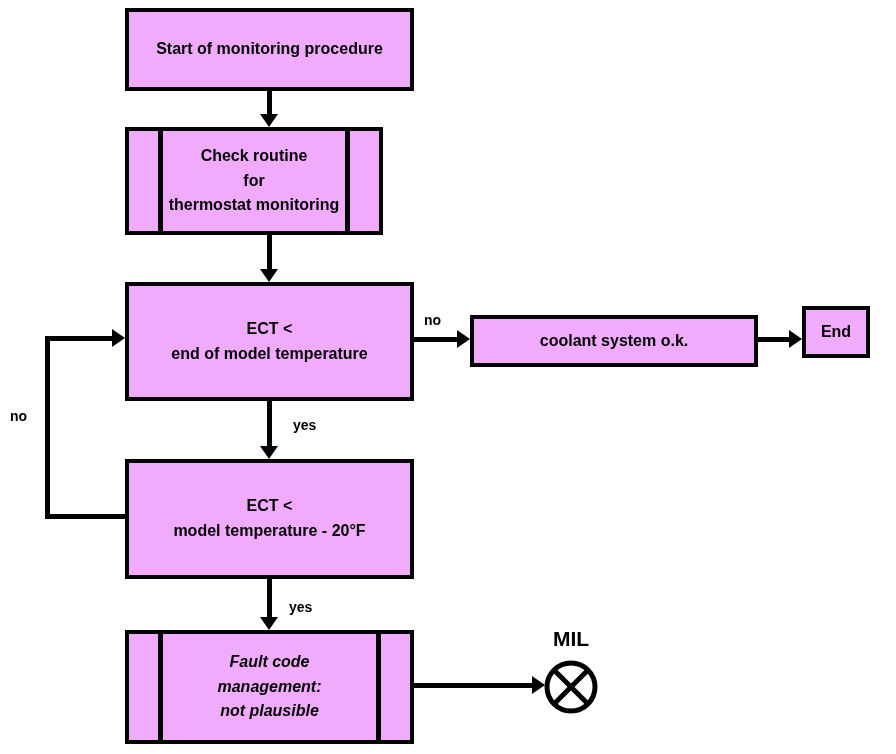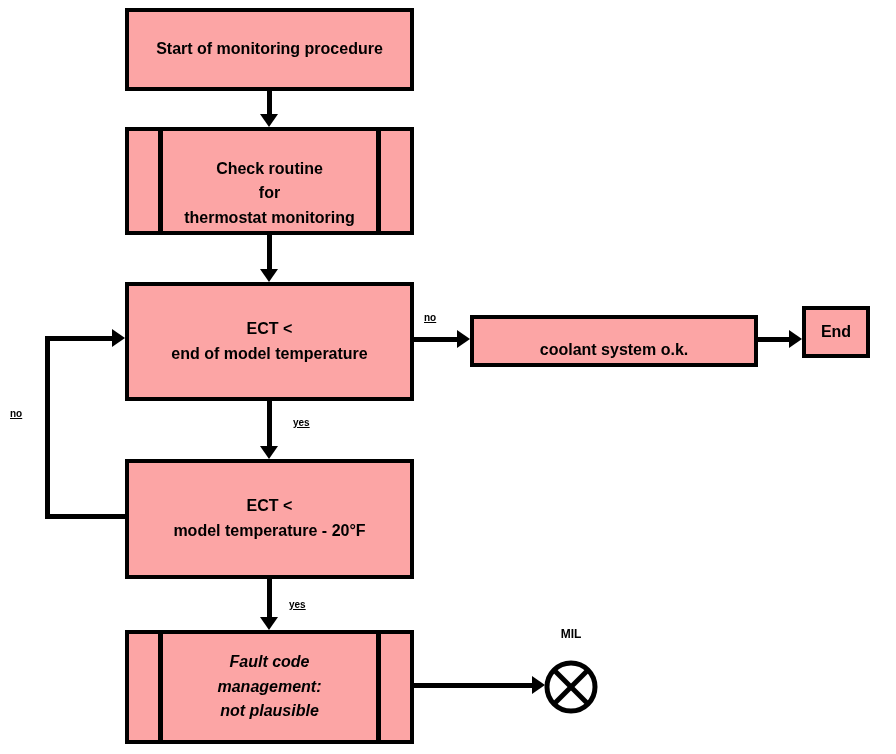--- a/index.html
+++ b/index.html
@@ -8,21 +8,21 @@
     width: 896px;
     height: 754px;
     background: #ffffff;
     font-family: "Liberation Sans", sans-serif;
     color: #000000;
     overflow: hidden;
   }
   .box {
     position: absolute;
     border: 4px solid #000;
-    background: #fca5a5;
+    background: #f0abfc;
     box-sizing: border-box;
     display: flex;
     align-items: center;
     justify-content: center;
   }
   .box-label {
     font-weight: bold;
     font-size: 16px;
     line-height: 1.55;
     text-align: center;
@@ -51,32 +51,31 @@
   .arr-right {
     position: absolute;
     width: 0; height: 0;
     border-top: 9px solid transparent;
     border-bottom: 9px solid transparent;
     border-left: 13px solid #000;
   }
   .edge-label {
     position: absolute;
     font-weight: bold;
-    font-size: 10px;
+    font-size: 14px;
     line-height: 1;
-    text-decoration: underline;
   }
   .mil-label {
     position: absolute;
     left: 540px;
     top: 627px;
     width: 62px;
     text-align: center;
     font-weight: bold;
-    font-size: 12px;
+    font-size: 21px;
   }
   .mil-symbol {
     position: absolute;
     left: 544px;
     top: 660px;
     width: 54px;
     height: 54px;
   }
 </style>
 </head>
@@ -84,41 +83,41 @@
 
 <div id="canvas">
 
   <div class="box" style="left:125px; top:8px; width:289px; height:83px;">
     <span class="box-label">Start of monitoring procedure</span>
   </div>
 
   <div class="vline" style="left:267px; top:91px; width:5px; height:24px;"></div>
   <div class="arr-down" style="left:260px; top:114px;"></div>
 
-  <div class="box" style="left:125px; top:127px; width:289px; height:108px;align-items:flex-end;">
+  <div class="box" style="left:125px; top:127px; width:258px; height:108px;">
     <div class="vbar left"></div>
     <div class="vbar right"></div>
     <span class="box-label">Check routine
 for
 thermostat monitoring</span>
   </div>
 
   <div class="vline" style="left:267px; top:235px; width:5px; height:34px;"></div>
   <div class="arr-down" style="left:260px; top:269px;"></div>
 
   <div class="box" style="left:125px; top:282px; width:289px; height:119px;">
     <span class="box-label">ECT &lt;
 end of model temperature</span>
   </div>
 
   <div class="edge-label" style="left:424px; top:313px;">no</div>
   <div class="hline" style="left:414px; top:337px; width:44px; height:5px;"></div>
   <div class="arr-right" style="left:457px; top:330px;"></div>
 
-  <div class="box" style="left:470px; top:315px; width:288px; height:52px;align-items:flex-end;">
+  <div class="box" style="left:470px; top:315px; width:288px; height:52px;">
     <span class="box-label">coolant system o.k.</span>
   </div>
 
   <div class="hline" style="left:758px; top:337px; width:32px; height:5px;"></div>
   <div class="arr-right" style="left:789px; top:330px;"></div>
 
   <div class="box" style="left:802px; top:306px; width:68px; height:52px;">
     <span class="box-label">End</span>
   </div>
 

